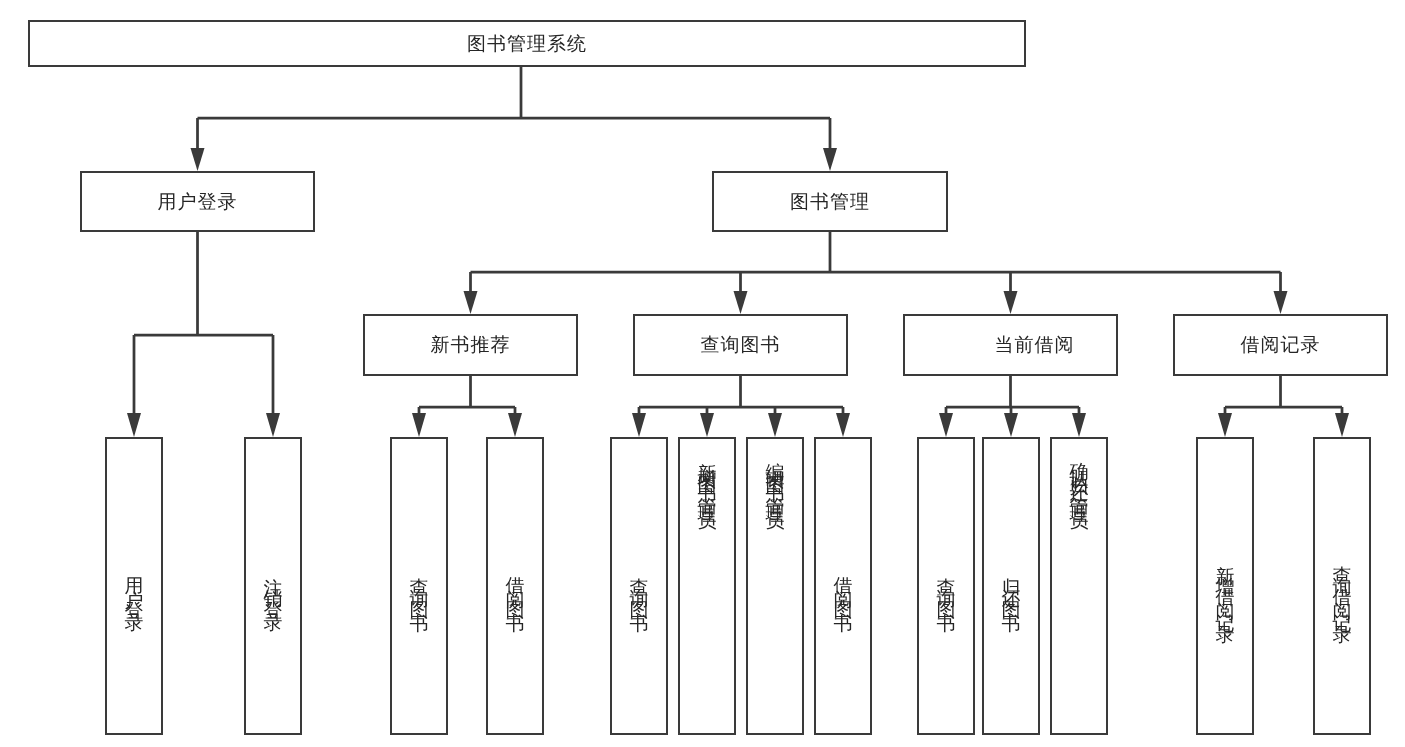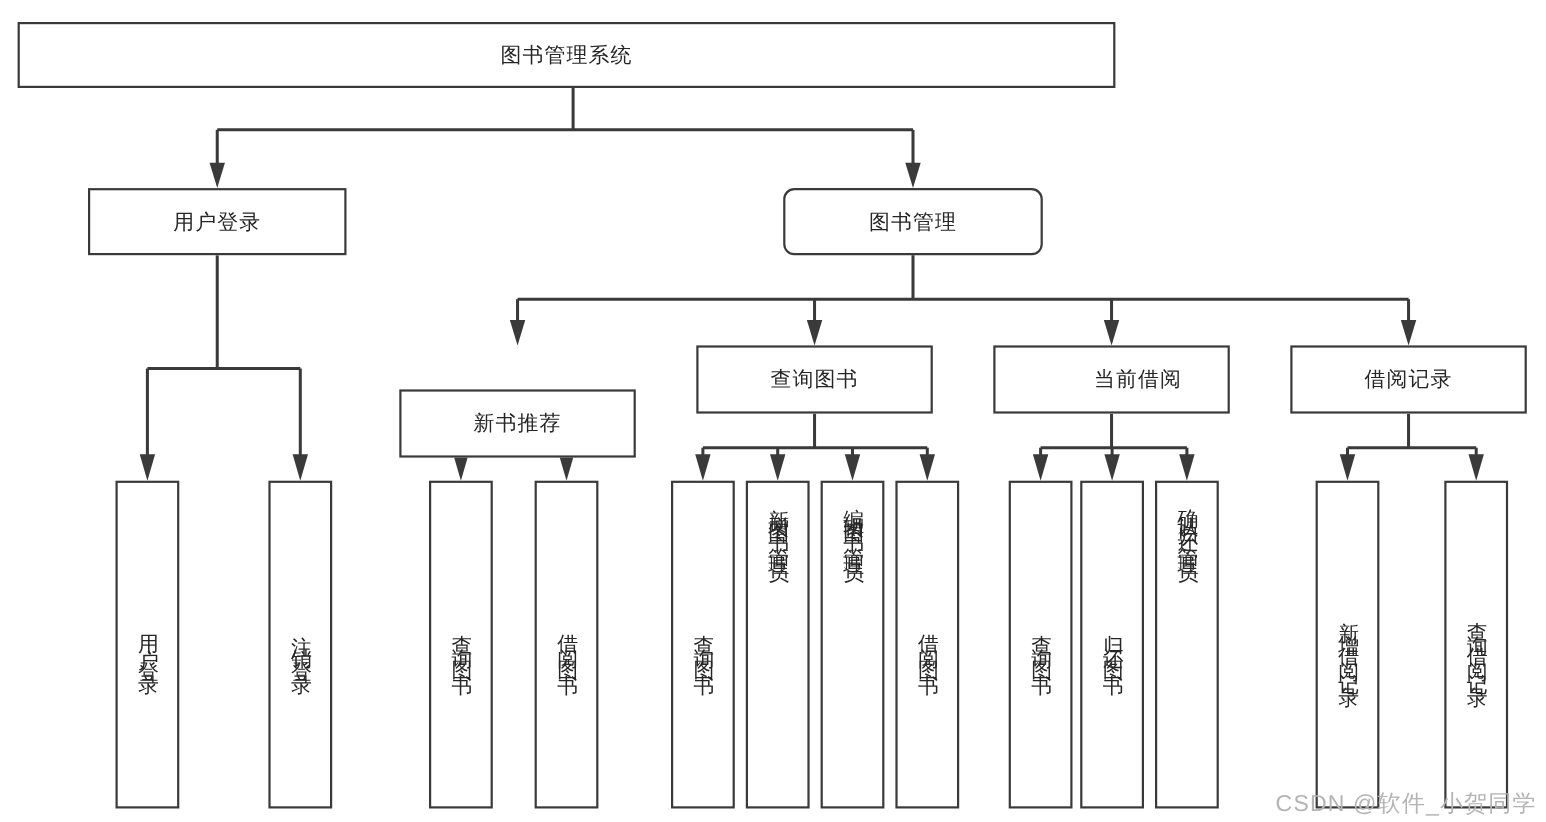--- a/index.html
+++ b/index.html
@@ -112,26 +112,26 @@
       <polygon points="768,413 782,413 775,437"></polygon>
       <polygon points="836,413 850,413 843,437"></polygon>
       <polygon points="939,413 953,413 946,437"></polygon>
       <polygon points="1004,413 1018,413 1011,437"></polygon>
       <polygon points="1072,413 1086,413 1079,437"></polygon>
       <polygon points="1218,413 1232,413 1225,437"></polygon>
       <polygon points="1335,413 1349,413 1342,437"></polygon>
     </g>
   </svg>
 
-  <div class="hbox" style="left:16px;top:20px;width:998px;height:60px;">图书管理系统</div>
+  <div class="hbox" style="left:28px;top:20px;width:998px;height:47px;">图书管理系统</div>
 
   <div class="hbox" style="left:80px;top:171px;width:235px;height:61px;">用户登录</div>
-  <div class="hbox" style="left:712px;top:171px;width:236px;height:61px;border-radius:10px;">图书管理</div>
+  <div class="hbox" style="left:712px;top:171px;width:236px;height:61px;">图书管理</div>
 
-  <div class="hbox l3" style="left:363px;margin-top:40px;">新书推荐</div>
+  <div class="hbox l3" style="left:363px;">新书推荐</div>
   <div class="hbox l3" style="left:633px;">查询图书</div>
   <div class="hbox l3" style="left:903px;padding-left:48px;">当前借阅</div>
   <div class="hbox l3" style="left:1173px;">借阅记录</div>
 
   <div class="vbox leaf" style="left:105px;">用户登录</div>
   <div class="vbox leaf" style="left:244px;">注销登录</div>
 
   <div class="vbox leaf" style="left:390px;">查询图书</div>
   <div class="vbox leaf" style="left:486px;">借阅图书</div>
 
@@ -140,14 +140,13 @@
   <div class="vbox leaf long" style="left:746px;">编辑图书（管理员）</div>
   <div class="vbox leaf" style="left:814px;">借阅图书</div>
 
   <div class="vbox leaf" style="left:917px;">查询图书</div>
   <div class="vbox leaf" style="left:982px;">归还图书</div>
   <div class="vbox leaf long" style="left:1050px;">确认归还（管理员）</div>
 
   <div class="vbox leaf" style="left:1196px;">新增借阅记录</div>
   <div class="vbox leaf" style="left:1313px;">查询借阅记录</div>
 
-  <div id="watermark">CSDN @软件_小贺同学</div>
 </div>
 
 </body></html>

